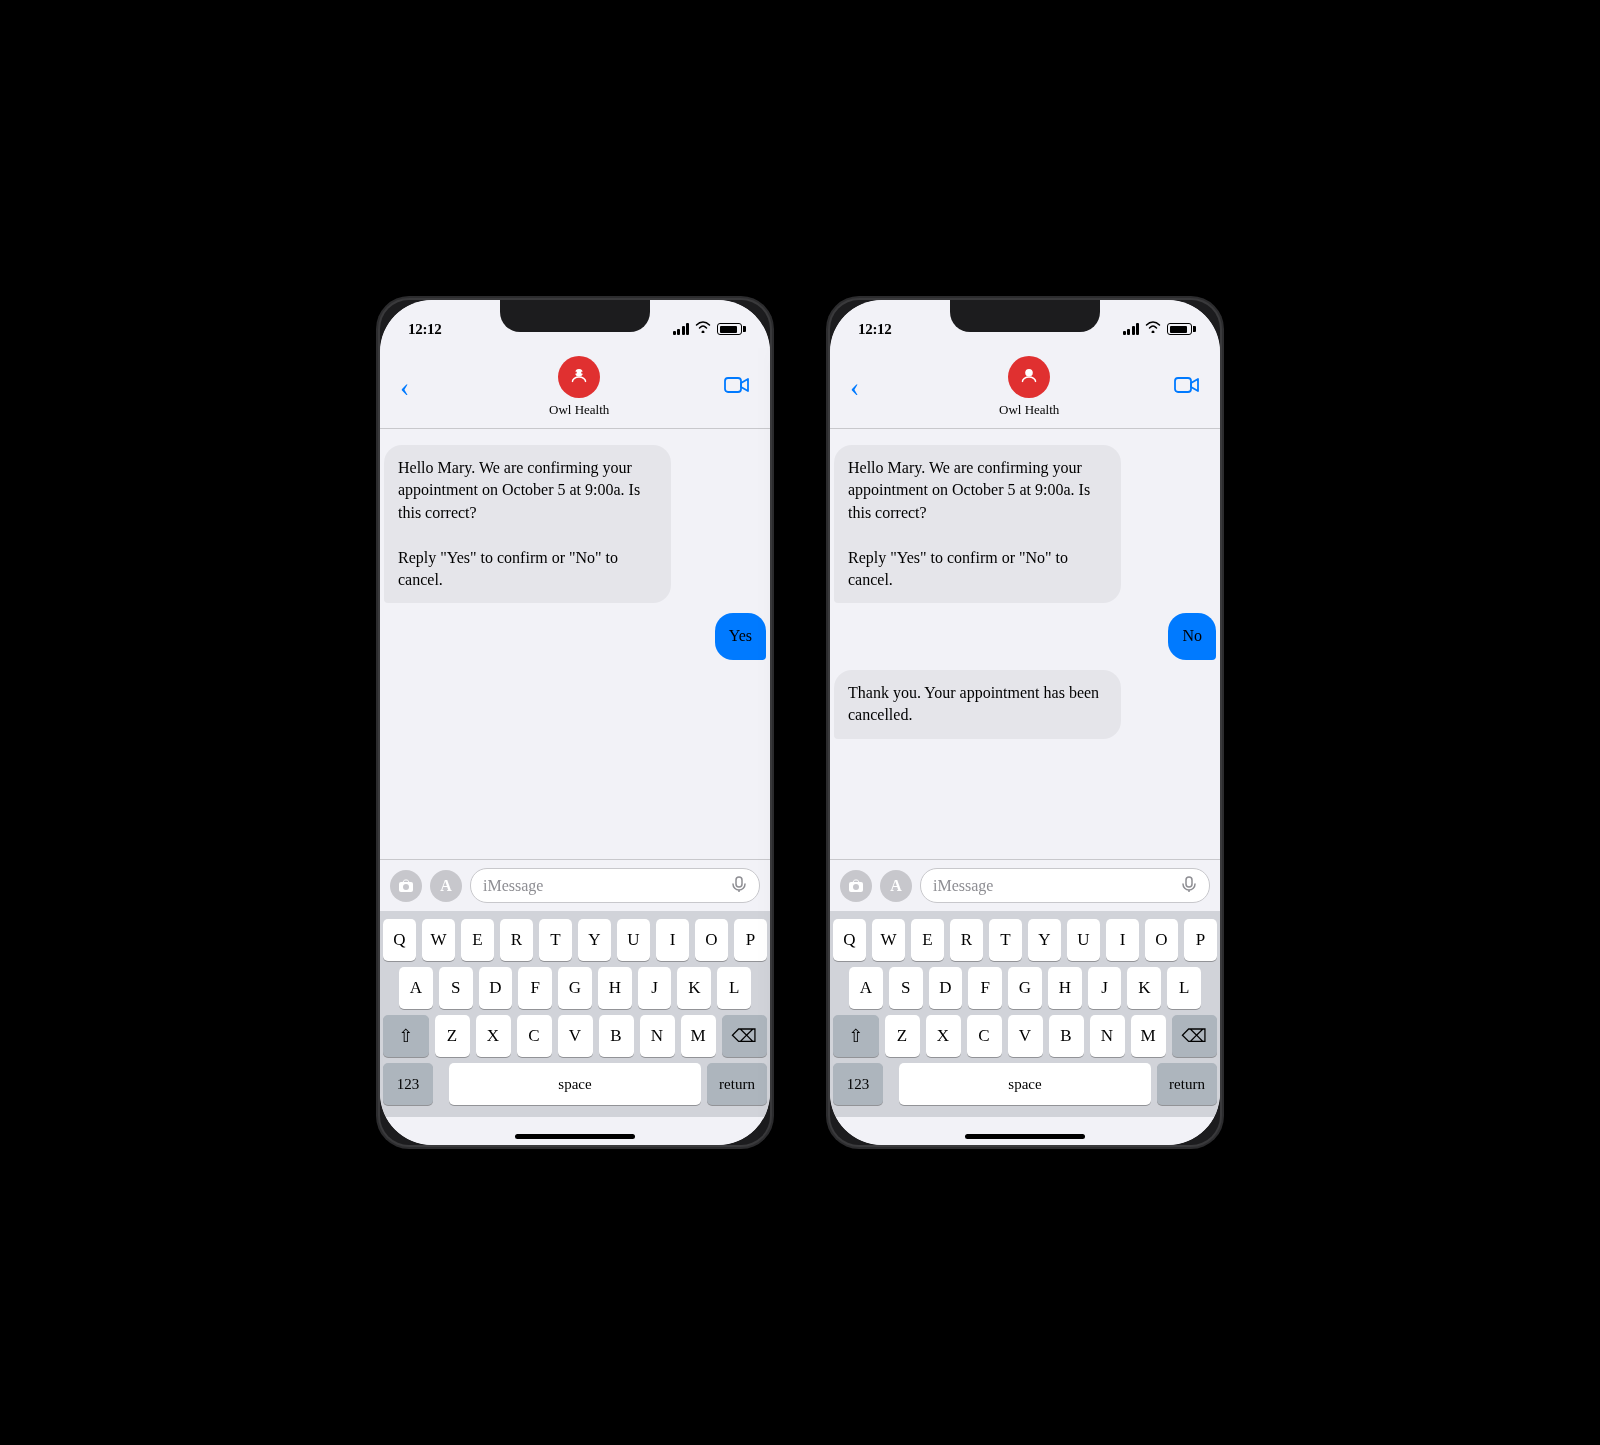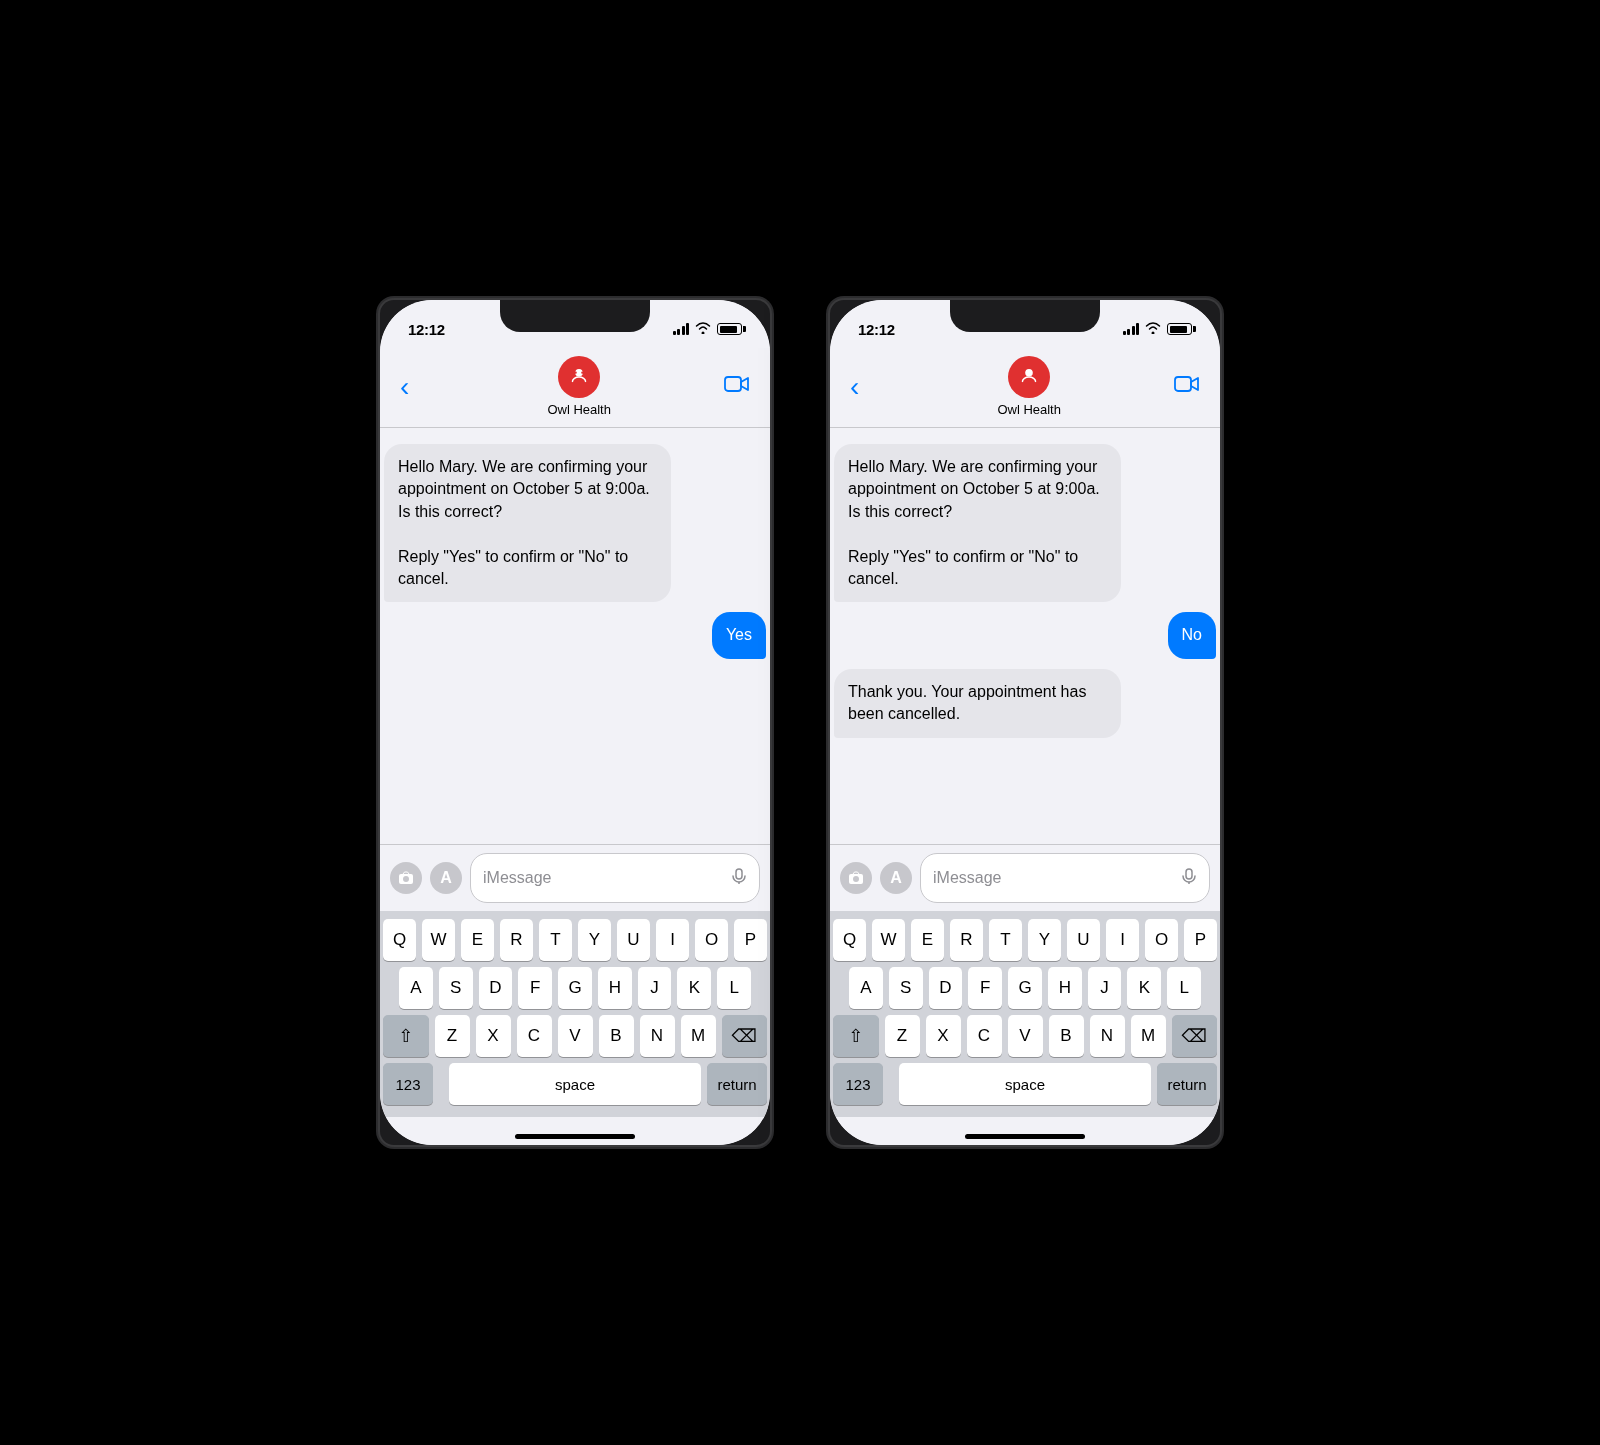--- a/index.html
+++ b/index.html
@@ -18,27 +18,28 @@
       display: flex;
       gap: 60px;
       align-items: center;
     }
 
     
     .phone {
       width: 390px;
       height: 845px;
       background: #1c1c1e;
-      border-radius: 14px;
+      border-radius: 29px;
       position: relative;
       box-shadow:
         0 0 0 2px #3a3a3c,
         0 0 0 4px #2c2c2e,
         0 20px 60px rgba(0,0,0,0.8);
       overflow: hidden;
+      font-family: Liberation Serif, serif;
     }
 
     
     .phone::before {
       content: '';
       position: absolute;
       left: -4px;
       top: 140px;
       width: 4px;
       height: 36px;
@@ -197,21 +198,21 @@
       color: #000;
     }
     .message-bubble.received {
       background: #e5e5ea;
       align-self: flex-start;
       border-bottom-left-radius: 4px;
     }
     .message-bubble.sent {
       background: #007aff;
       align-self: flex-end;
-      color: #ffffff;
+      color: #000000;
       border-bottom-right-radius: 4px;
       text-align: center;
     }
 
     
     .input-area {
       background: #f2f2f7;
       border-top: 0.5px solid #c8c8cc;
       padding: 8px 10px;
       display: flex;
@@ -225,21 +226,21 @@
       background: #c7c7cc;
       display: flex;
       align-items: center;
       justify-content: center;
       color: #fff;
       font-size: 14px;
       cursor: pointer;
     }
     .input-field {
       flex: 1;
-      height: 50px;
+      height: 35px;
       border: 1px solid #c8c8cc;
       border-radius: 17px;
       background: white;
       padding: 0 12px;
       font-size: 16px;
       color: #8e8e93;
       display: flex;
       align-items: center;
       justify-content: space-between;
     }

